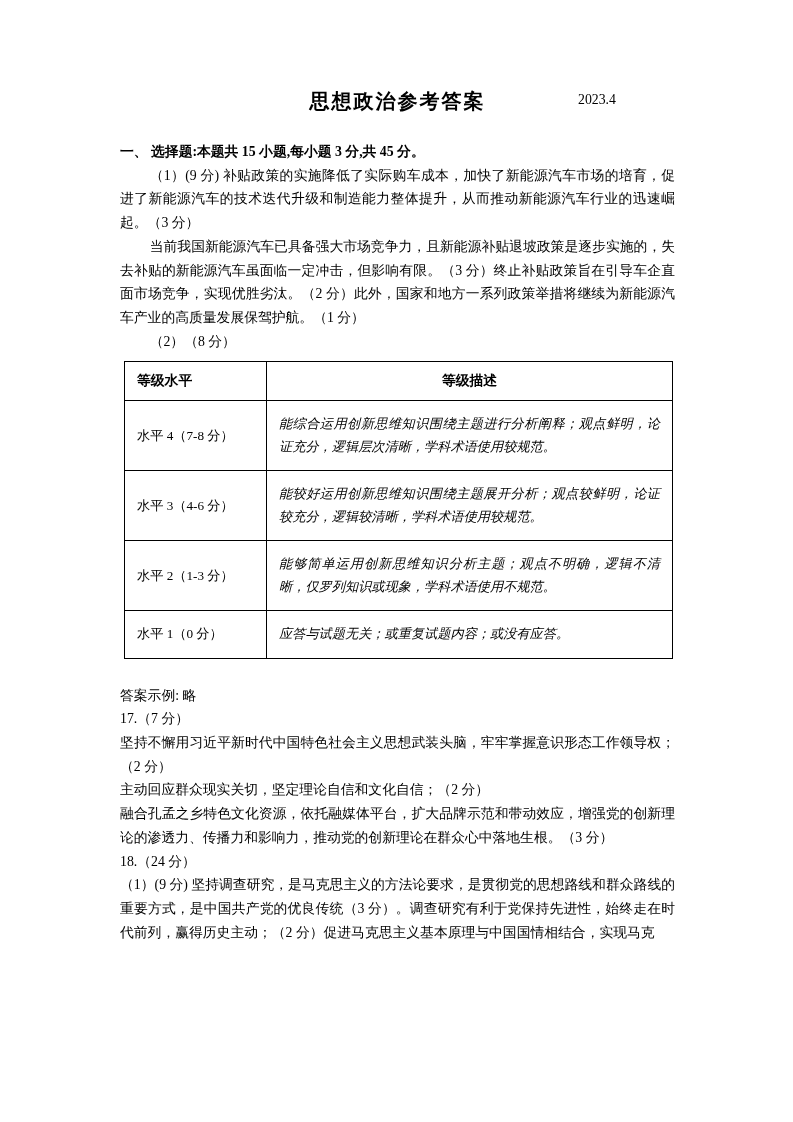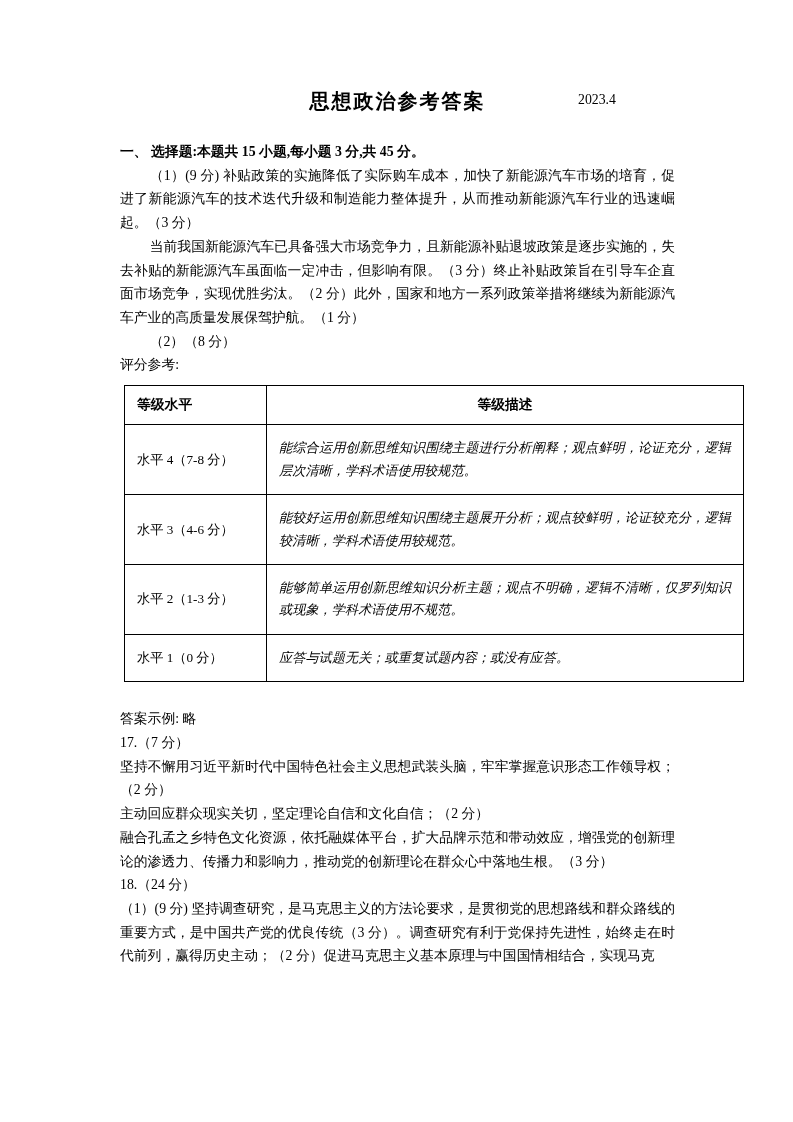--- a/index.html
+++ b/index.html
@@ -50,21 +50,21 @@
   .indent { text-indent: 2.15em; }
   .answers {
     padding-left: 26px;
     word-spacing: 8px;
     white-space: pre-wrap;
     margin-top: 2px !important;
   }
   .gap-top { margin-top: 21px !important; }
   .grade {
     border-collapse: collapse;
-    width: 620px;
+    width: 549px;
     margin: 8px 0 0 4px;
     table-layout: fixed;
   }
   .grade th, .grade td {
     border: 1.4px solid #000000;
     font-size: 13.2px;
     vertical-align: middle;
     box-sizing: border-box;
   }
   .grade th {
@@ -97,21 +97,20 @@
     <div class="title">思想政治参考答案</div>
     <div class="date">2023.4</div>
   </div>
 
   <p class="bold">一、 选择题:本题共 15 小题,每小题 3 分,共 45 分。</p>
 
 
   <p class="indent">（1）(9 分) 补贴政策的实施降低了实际购车成本，加快了新能源汽车市场的培育，促进了新能源汽车的技术迭代升级和制造能力整体提升，从而推动新能源汽车行业的迅速崛起。（3 分）</p>
   <p class="indent">当前我国新能源汽车已具备强大市场竞争力，且新能源补贴退坡政策是逐步实施的，失去补贴的新能源汽车虽面临一定冲击，但影响有限。（3 分）终止补贴政策旨在引导车企直面市场竞争，实现优胜劣汰。（2 分）此外，国家和地方一系列政策举措将继续为新能源汽车产业的高质量发展保驾护航。（1 分）</p>
   <p class="indent">（2）（8 分）</p>
-  <p>评分参考:</p>
 
   <table class="grade">
     <thead>
       <tr>
         <th class="level">等级水平</th>
         <th>等级描述</th>
       </tr>
     </thead>
     <tbody>
       <tr class="row-tall">

